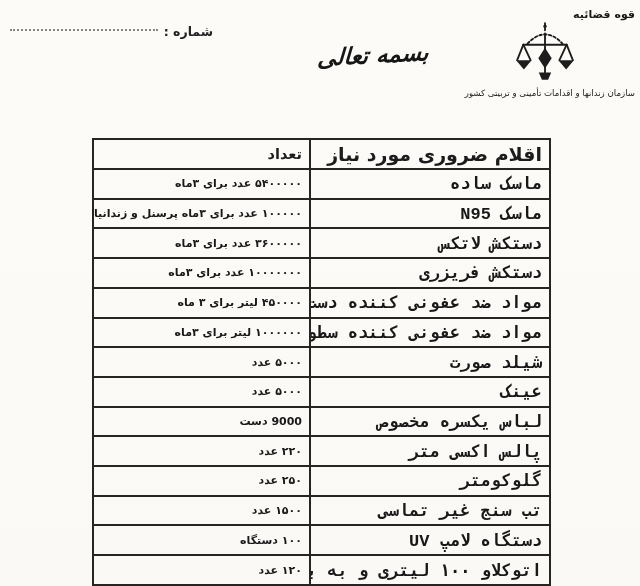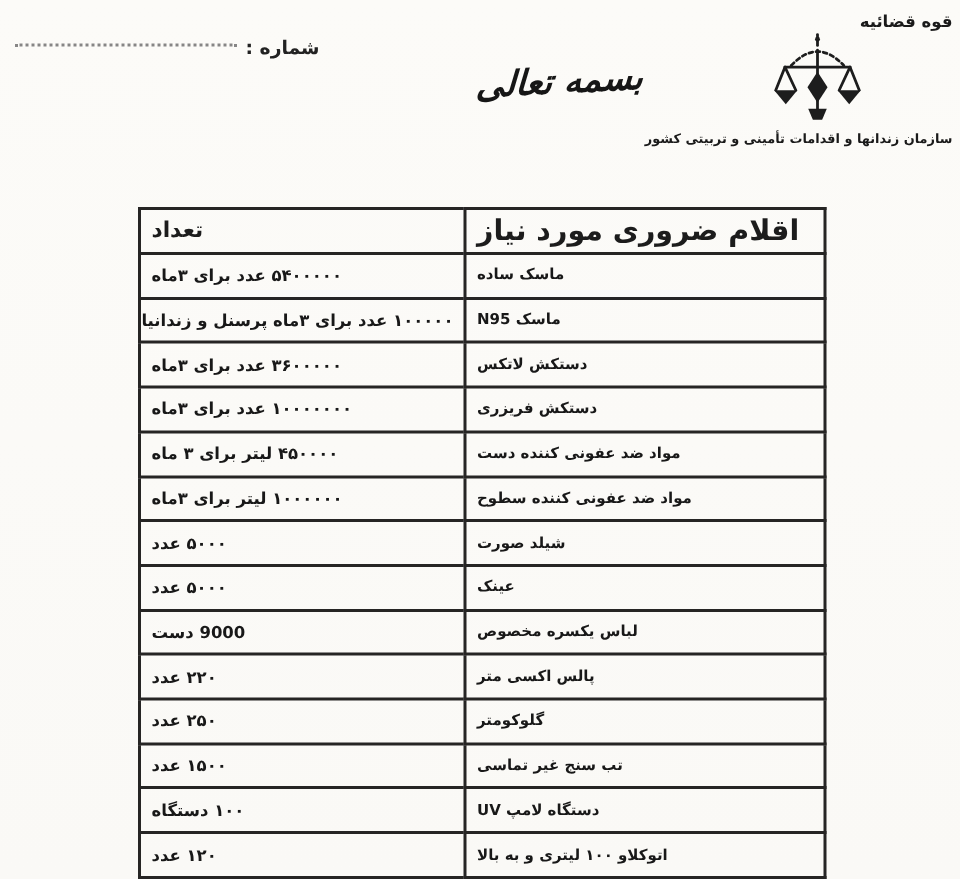--- a/index.html
+++ b/index.html
@@ -77,21 +77,21 @@
     margin-bottom: 0;
   }
   .logo-emblem {
     display: block;
     margin: 0 auto;
     width: 62px;
     height: 66px;
   }
   .logo-org-text {
     font-size: 8.6px;
-    font-weight: bold;
+    font-weight: normal;
     color: #1a1a1a;
     margin-top: 1px;
     white-space: nowrap;
     letter-spacing: 0;
   }
 
   
   table.items {
     position: absolute;
     top: 138px;
@@ -102,28 +102,28 @@
     border-collapse: collapse;
     table-layout: fixed;
   }
   table.items col.c-item { width: 240px; }
   table.items col.c-qty  { width: 217px; }
   table.items th, table.items td {
     border: 2px solid #262524;
     font-weight: bold;
     padding: 2px 7px;
     vertical-align: middle;
-    text-align: left;
+    text-align: right;
     overflow: hidden;
     white-space: nowrap;
   }
   table.items thead tr { height: 30px; }
   table.items th.h-item { font-size: 19px; }
   table.items th.h-qty  { font-size: 14.5px; }
-  td.item-cell { font-size: 10px; color: #181818; }
+  td.item-cell { font-size: 17px; color: #181818; font-family: Liberation Mono, monospace; }
   td.qty-cell  { font-size: 11px; color: #181818; margin-left: 45px; }
 </style>
 </head>
 <body>
 
 <div class="page">
 
   <div class="ref-fields">
     <div class="ref-row">
       <span class="ref-label">شماره :</span>

